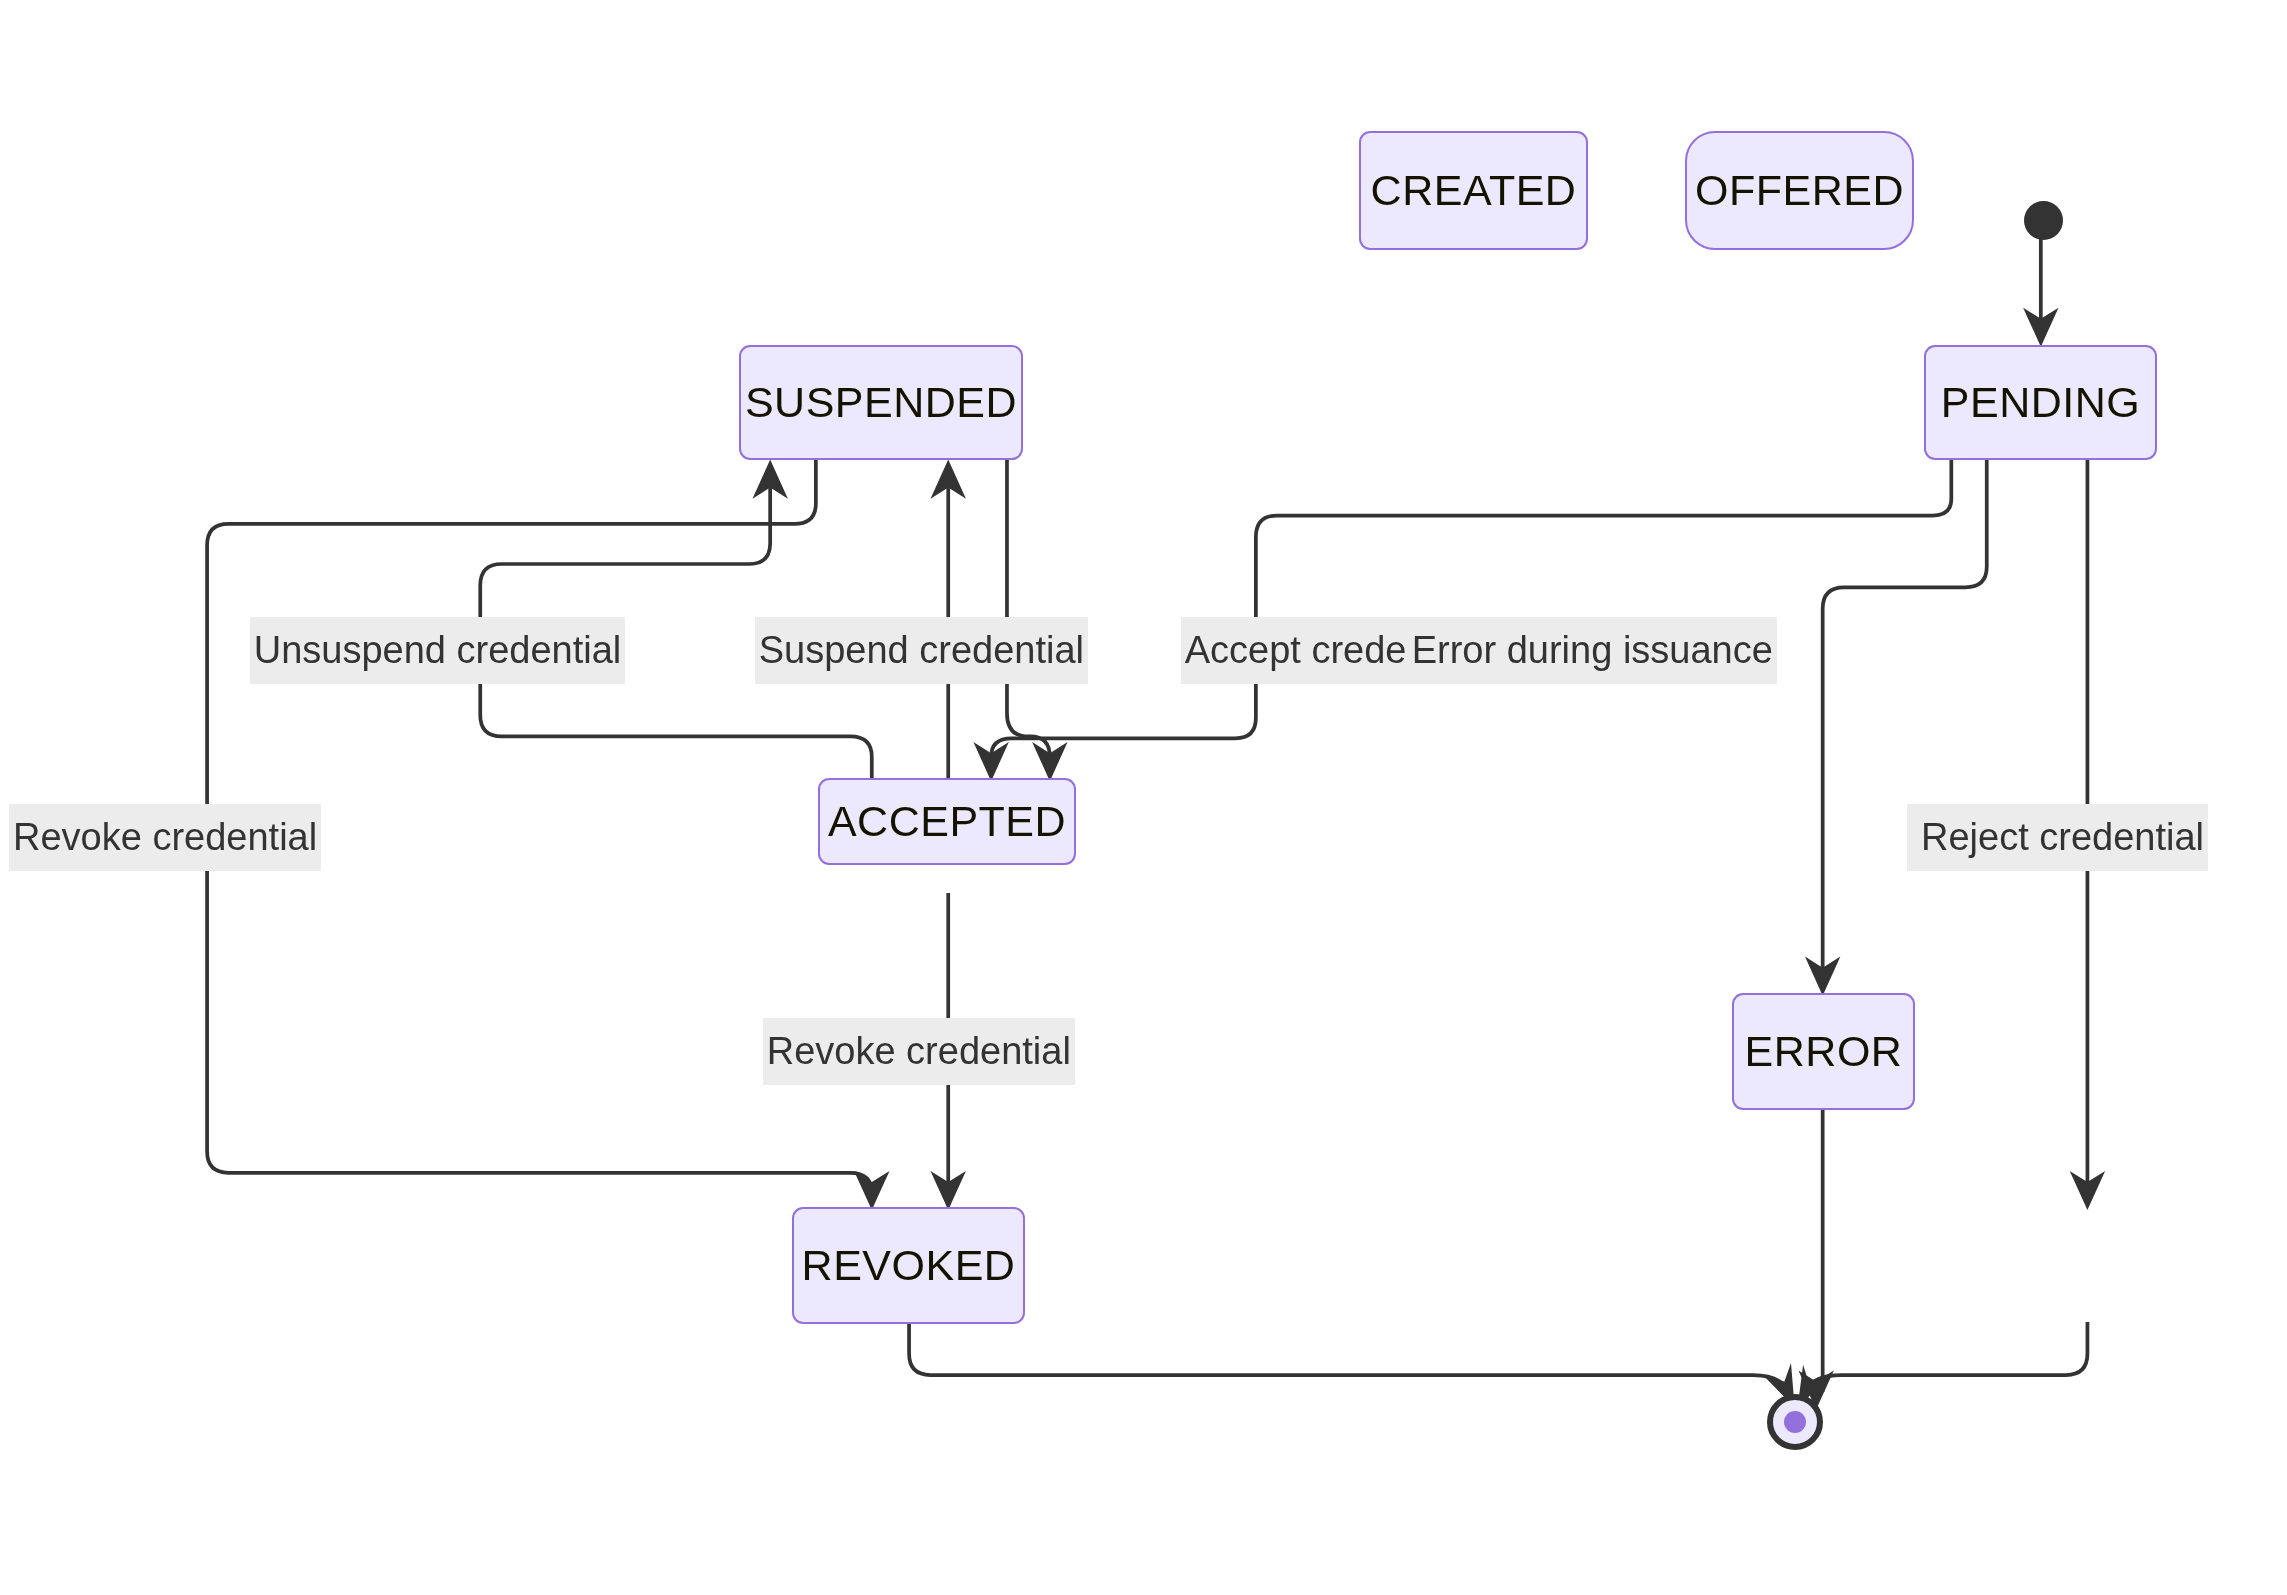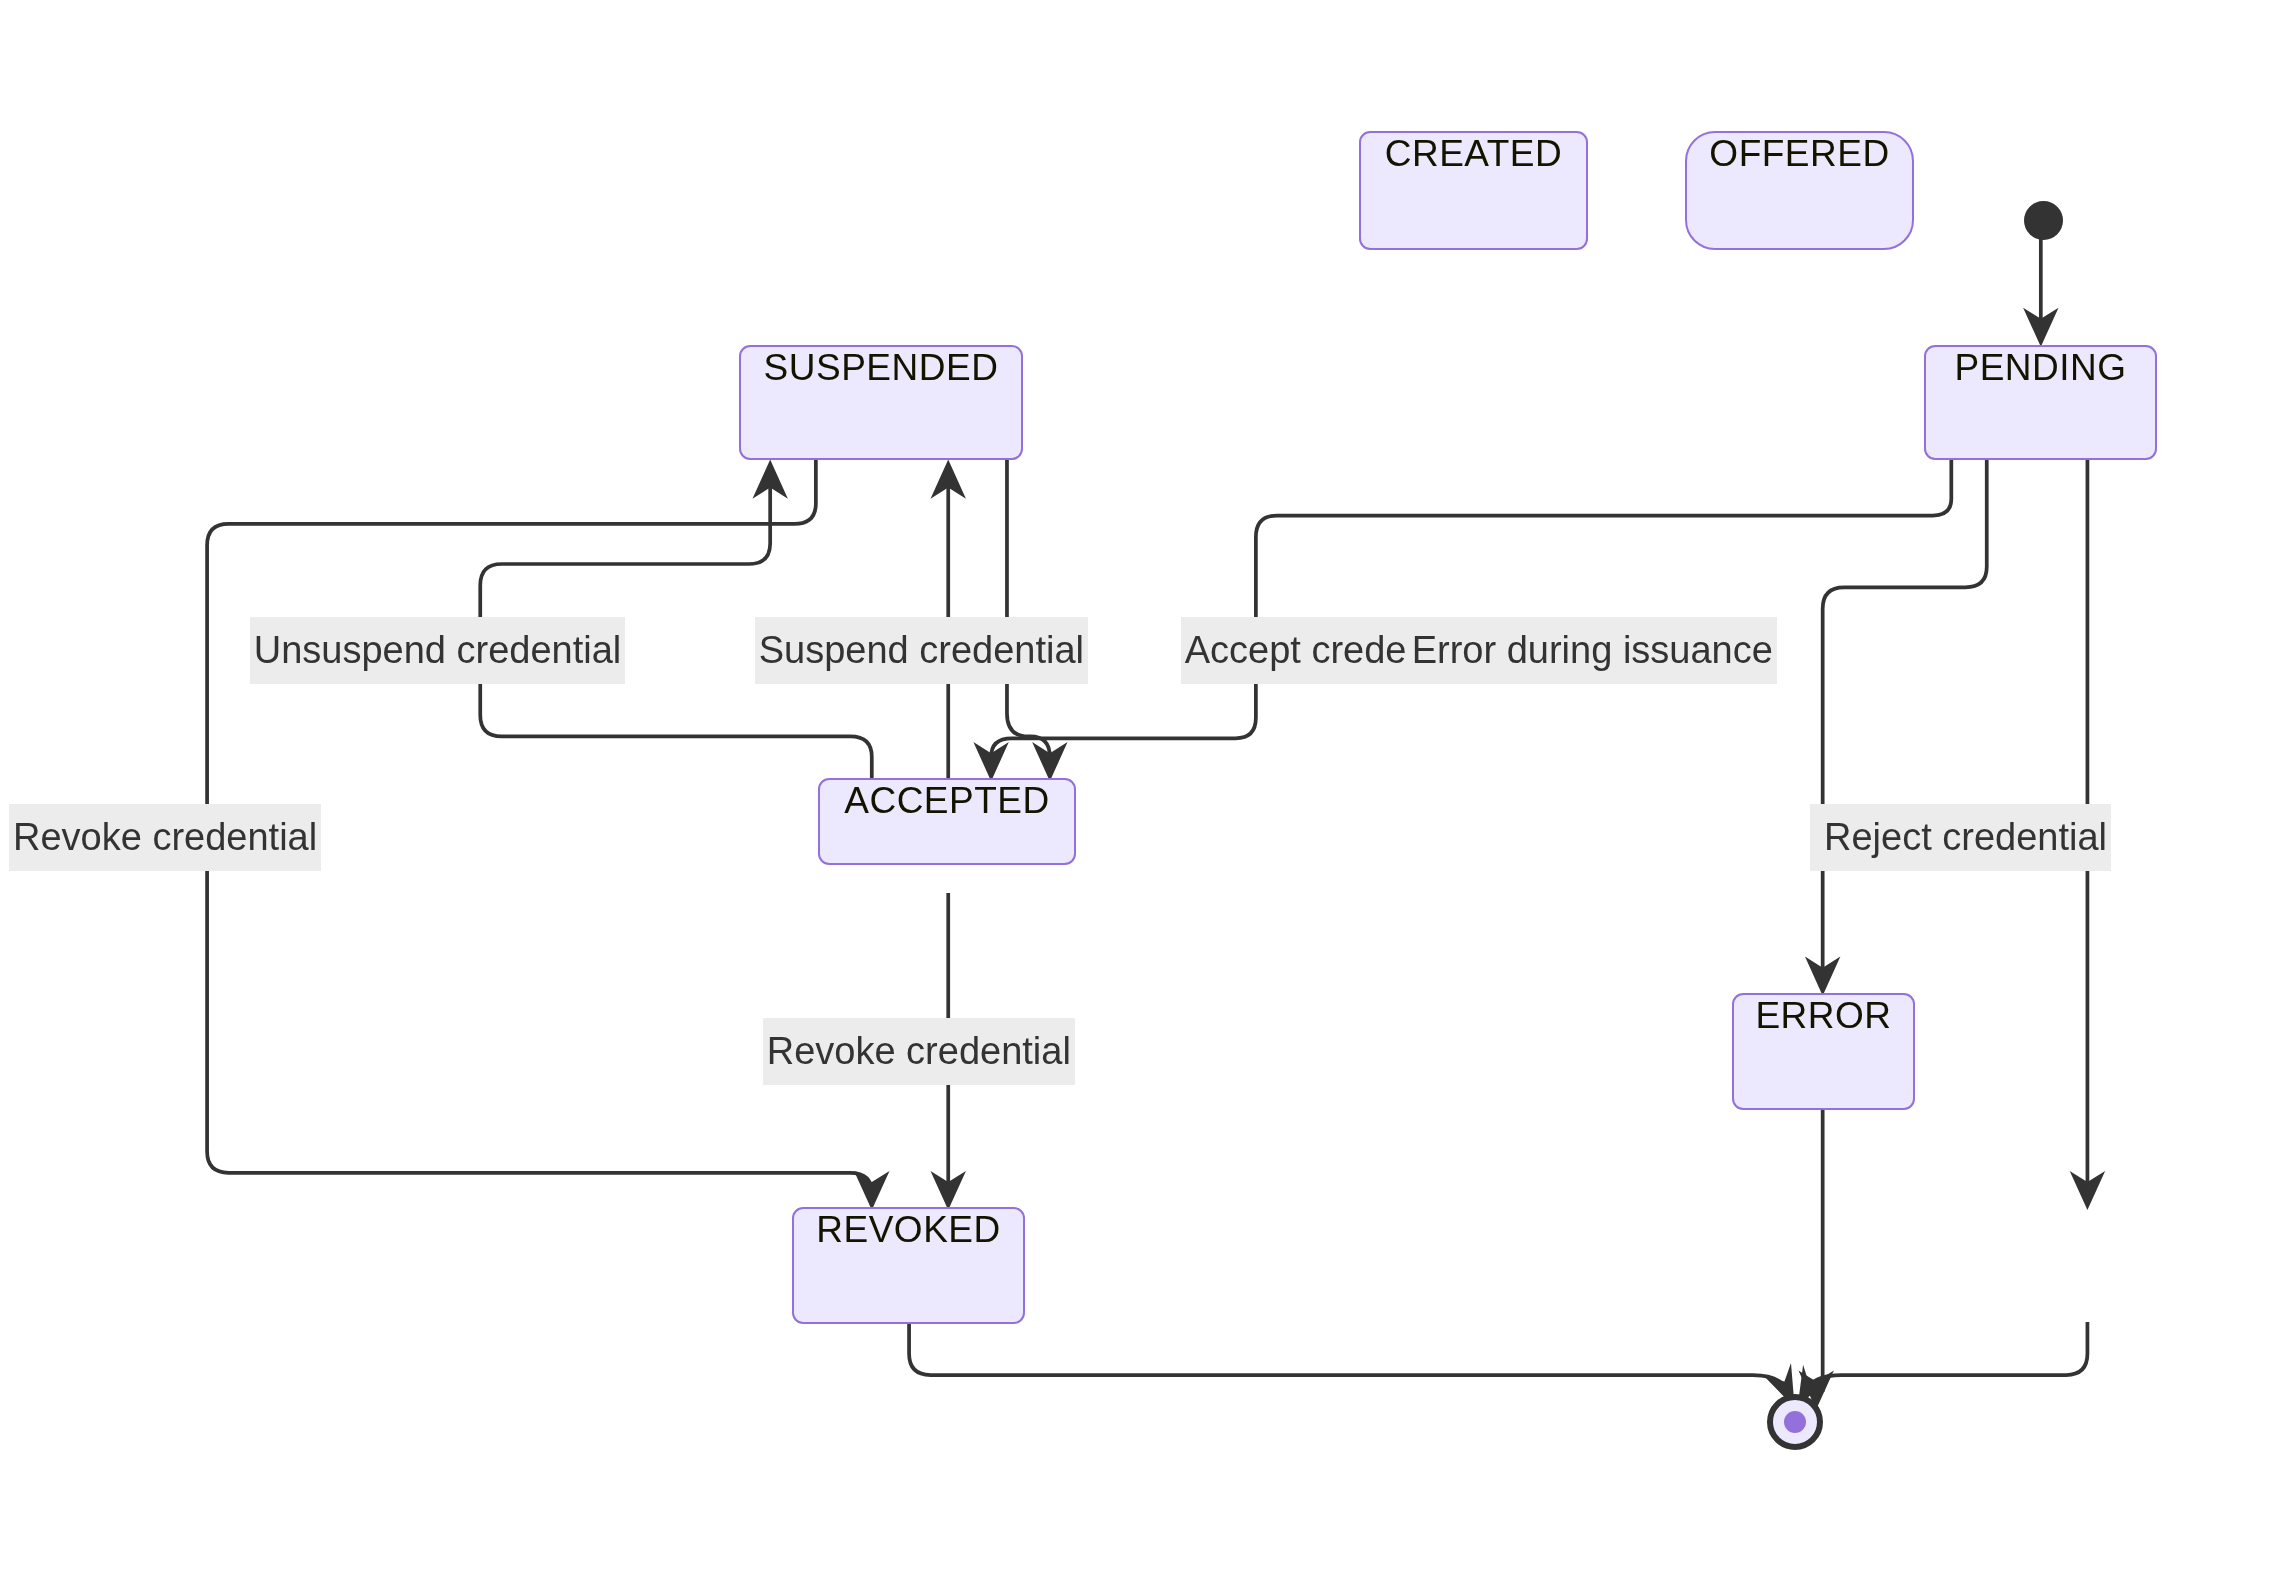--- a/index.html
+++ b/index.html
@@ -33,23 +33,24 @@
     fill: #333333;
     stroke: none;
   }
   .state-node {
     position: absolute;
     box-sizing: border-box;
     background: #ECE8FD;
     border: 2.8px solid #9370DB;
     border-radius: 11.2px;
     display: flex;
+    align-items: center;
     justify-content: center;
     color: #131300;
-    font-size: 37px;
+    font-size: 43px;
     font-family: "Liberation Sans", sans-serif;
     letter-spacing: 0.5px;
     white-space: nowrap;
   }
   .edge-label {
     position: absolute;
     background: #ECECEC;
     color: #333333;
     font-size: 38px;
     font-family: "Liberation Sans", sans-serif;
@@ -187,18 +188,18 @@
   <div class="edge-label" style="left:250px; top:617px;">Unsuspend credential</div>
 
   <div class="edge-label" style="left:755px; top:617px;text-align:right;">Suspend credential</div>
 
   <div class="edge-label" style="left:1181px; top:617px;">Accept credential</div>
 
   <div class="edge-label" style="left:1408px; top:617px;">Error during issuance</div>
 
   <div class="edge-label" style="left:9.3px; top:804px;">Revoke credential</div>
 
-  <div class="edge-label" style="left:1810px; top:804px;padding-left:14px;">Reject credential</div>
+  <div class="edge-label" style="left:1907px; top:804px;padding-left:14px;">Reject credential</div>
 
   <div class="edge-label" style="left:763px; top:1018px;">Revoke credential</div>
 
 </div>
 
 
 </body></html>

